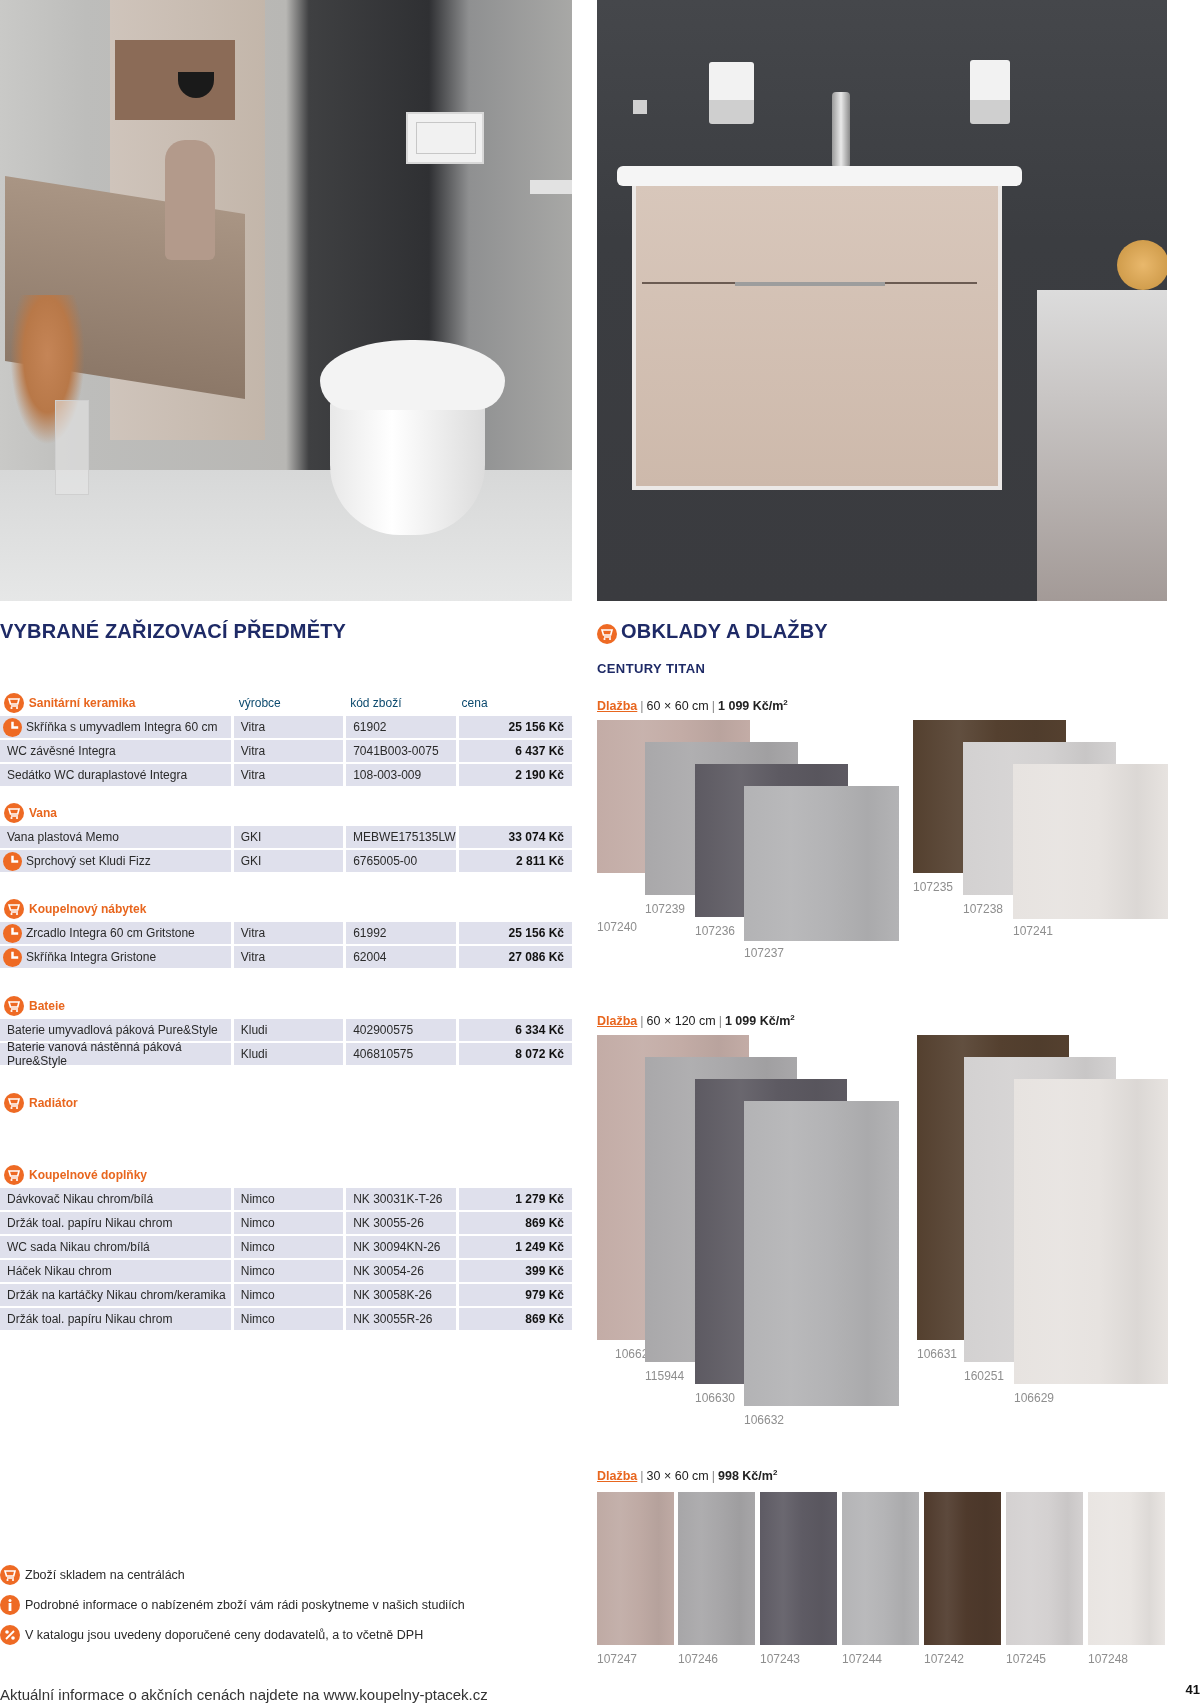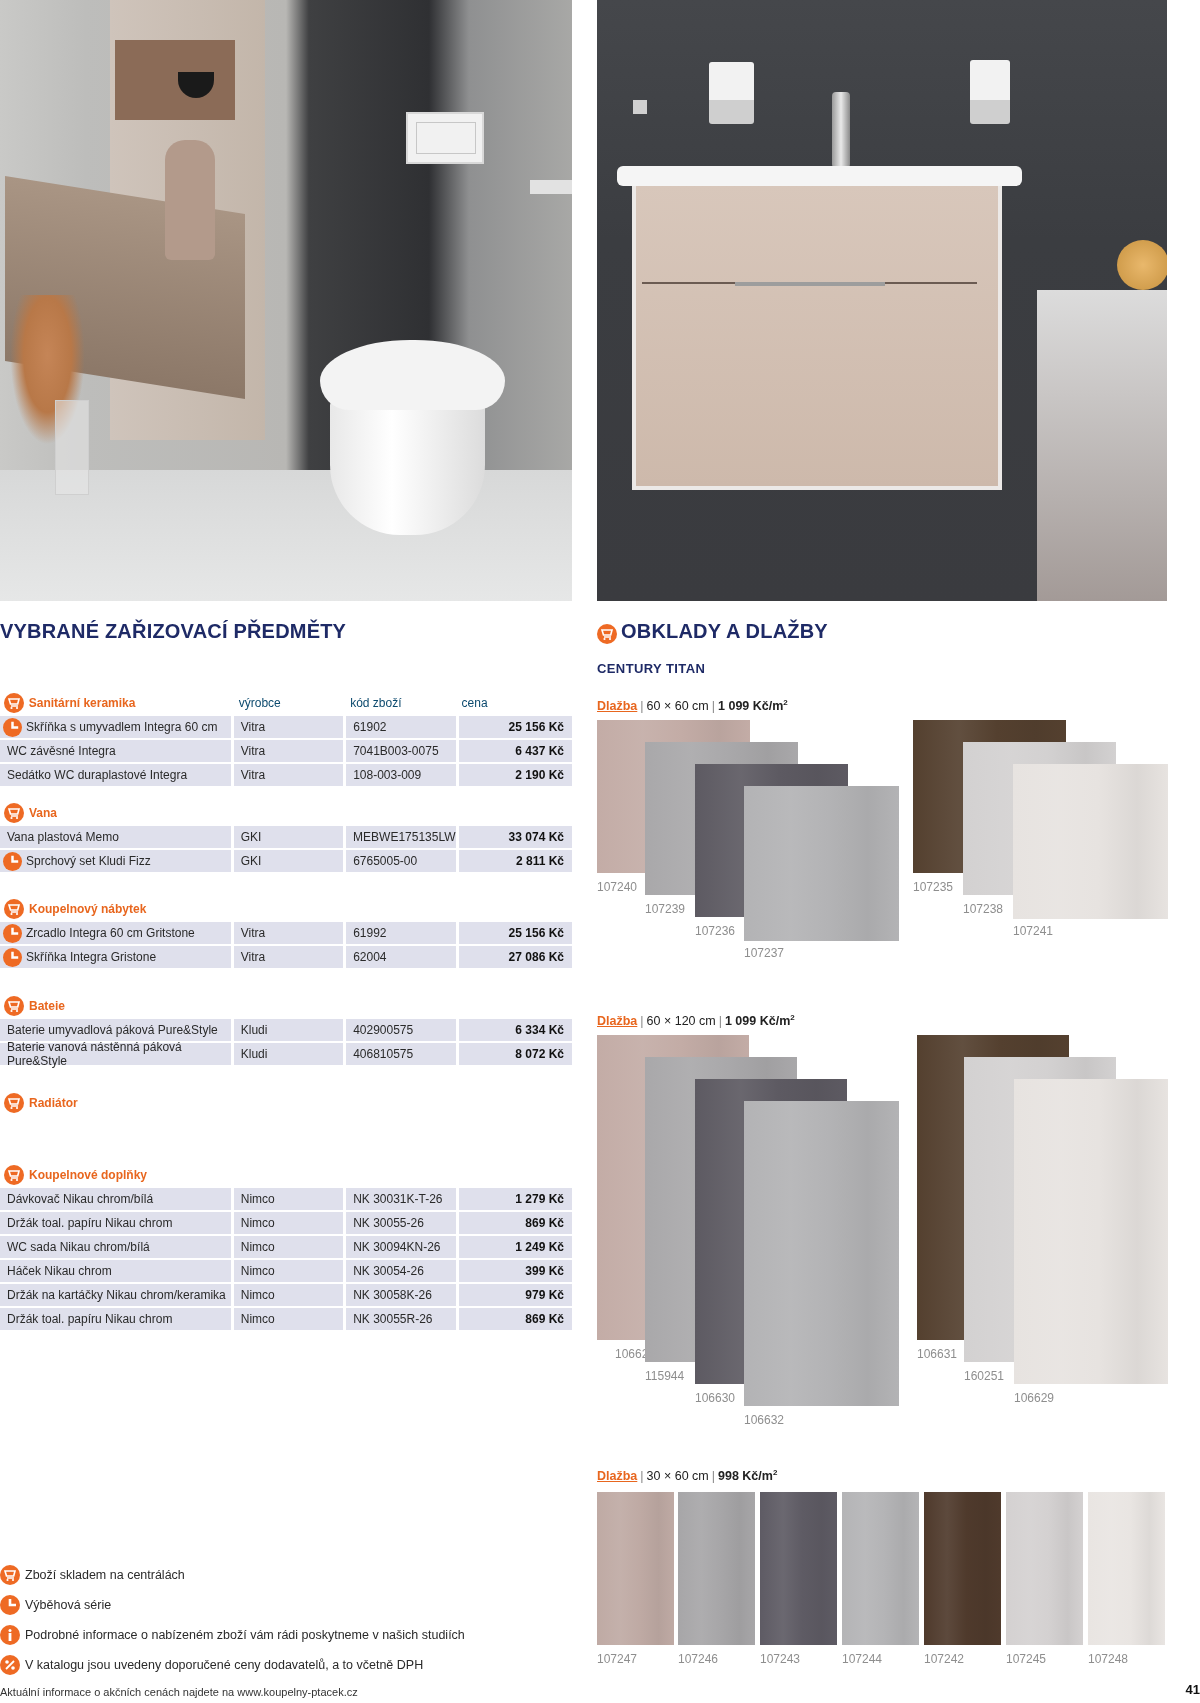--- a/index.html
+++ b/index.html
@@ -74,21 +74,21 @@
   .tile-label .price { font-weight: bold; }
   .tile-label sup { font-size: 8px; }
 
   .tile { position: absolute; }
   .code { position: absolute; font-size: 12px; color: #8e8e8e; }
 
   
   .legend { position: absolute; left: 0; top: 1560px; font-size: 12.5px; color: #2a2a2a; }
   .legend-item { display: flex; align-items: center; height: 30px; }
   .legend-item .ic { margin-right: 5px; }
-  .footer-note { position: absolute; left: 0; top: 1686px; font-size: 11px; color: #333; }
+  .footer-note { position: absolute; left: 0; top: 1686px; font-size: 15px; color: #333; }
   .page-num { position: absolute; right: 0; top: 1682px; font-size: 13px; font-weight: bold; color: #111; }
 </style>
 </head>
 <body>
 
 
 
 
 <div class="photo photo-left">
   <div class="pl-floor"></div>
@@ -347,21 +347,21 @@
         <div class="cell c3">NK 30055R-26</div>
         <div class="cell c4">869 Kč</div>
       </div>
     </div>
   </div>
 
 
 <div id="tiles">
     <div class="tile-label" style="left: 597px; top: 698px;"><span class="dl">Dlažba</span><span class="sep">|</span><span>60 × 60 cm</span><span class="sep">|</span><span class="price"><span>1 099 Kč/m</span><sup>2</sup></span></div>
     <div class="tile" style="left: 597px; top: 720px; width: 153px; height: 153px; background: linear-gradient(90deg, rgb(195, 172, 166) 0%, rgba(255, 255, 255, 0.08) 30%, rgb(195, 172, 166) 55%, rgba(0, 0, 0, 0.05) 80%, rgb(195, 172, 166) 100%), rgb(195, 172, 166);"></div>
-    <div class="code" style="left: 597px; top: 880px;">107240</div>
+    <div class="code" style="left: 597px; top: 920px;">107240</div>
     <div class="tile" style="left: 645px; top: 742px; width: 153px; height: 153px; background: linear-gradient(90deg, rgb(169, 168, 170) 0%, rgba(255, 255, 255, 0.08) 30%, rgb(169, 168, 170) 55%, rgba(0, 0, 0, 0.05) 80%, rgb(169, 168, 170) 100%), rgb(169, 168, 170);"></div>
     <div class="code" style="left: 645px; top: 902px;">107239</div>
     <div class="tile" style="left: 695px; top: 764px; width: 153px; height: 153px; background: linear-gradient(90deg, rgb(93, 90, 98) 0%, rgba(255, 255, 255, 0.08) 30%, rgb(93, 90, 98) 55%, rgba(0, 0, 0, 0.05) 80%, rgb(93, 90, 98) 100%), rgb(93, 90, 98);"></div>
     <div class="code" style="left: 695px; top: 924px;">107236</div>
     <div class="tile" style="left: 744px; top: 786px; width: 155px; height: 155px; background: linear-gradient(90deg, rgb(179, 179, 181) 0%, rgba(255, 255, 255, 0.08) 30%, rgb(179, 179, 181) 55%, rgba(0, 0, 0, 0.05) 80%, rgb(179, 179, 181) 100%), rgb(179, 179, 181);"></div>
     <div class="code" style="left: 744px; top: 946px;">107237</div>
     <div class="tile" style="left: 913px; top: 720px; width: 153px; height: 153px; background: linear-gradient(90deg, rgb(84, 64, 47) 0%, rgba(255, 255, 255, 0.08) 30%, rgb(84, 64, 47) 55%, rgba(0, 0, 0, 0.05) 80%, rgb(84, 64, 47) 100%), rgb(84, 64, 47);"></div>
     <div class="code" style="left: 913px; top: 880px;">107235</div>
     <div class="tile" style="left: 963px; top: 742px; width: 153px; height: 153px; background: linear-gradient(90deg, rgb(211, 209, 209) 0%, rgba(255, 255, 255, 0.08) 30%, rgb(211, 209, 209) 55%, rgba(0, 0, 0, 0.05) 80%, rgb(211, 209, 209) 100%), rgb(211, 209, 209);"></div>
     <div class="code" style="left: 963px; top: 902px;">107238</div>
@@ -407,28 +407,20 @@
           <path d="M5 6h10l-1.3 5H6.5z M7 13h7" stroke="#fff" stroke-width="1.6" fill="none"></path>
           <circle cx="7.5" cy="15" r="1.1" fill="#fff"></circle>
           <circle cx="13" cy="15" r="1.1" fill="#fff"></circle>
         </svg>
       </span>
       <span>Zboží skladem na centrálách</span>
     </div>
     <div class="legend-item">
       <span class="ic">
         <svg viewBox="0 0 20 20">
-          <path d="M10 4v6h6" stroke="#fff" stroke-width="2.6" fill="none"></path>
-        </svg>
-      </span>
-      <span>Výběhová série</span>
-    </div>
-    <div class="legend-item">
-      <span class="ic">
-        <svg viewBox="0 0 20 20">
           <circle cx="10" cy="5.5" r="1.5" fill="#fff"></circle>
           <rect x="8.6" y="8" width="2.8" height="8" fill="#fff"></rect>
         </svg>
       </span>
       <span>Podrobné informace o nabízeném zboží vám rádi poskytneme v našich studiích</span>
     </div>
     <div class="legend-item">
       <span class="ic">
         <svg viewBox="0 0 20 20">
           <circle cx="7" cy="7" r="1.8" fill="#fff"></circle>

